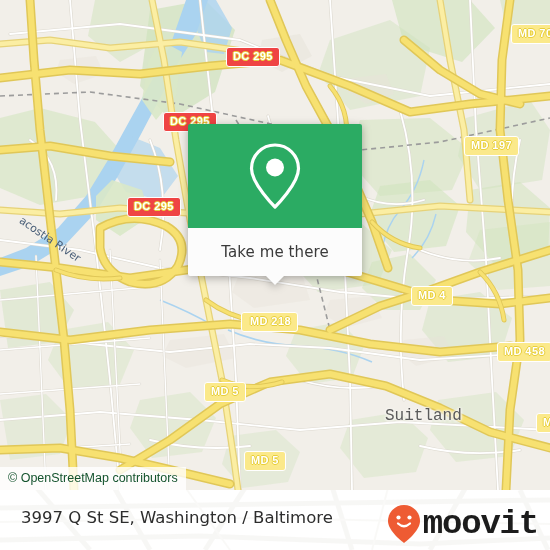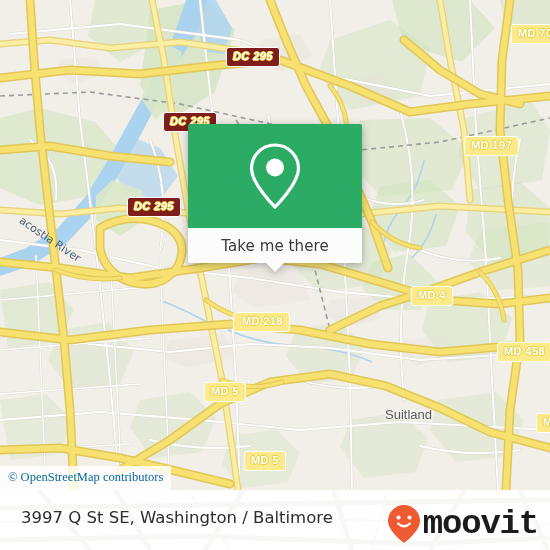--- a/index.html
+++ b/index.html
@@ -44,28 +44,28 @@
     font-weight: bold;
     line-height: 1;
     padding: 3px 6px 4px 6px;
     letter-spacing: 0.4px;
     white-space: nowrap;
     text-shadow:
        1px 0 0 #e8cf3c, -1px 0 0 #e8cf3c,
        0 1px 0 #e8cf3c, 0 -1px 0 #e8cf3c;
     box-sizing: border-box;
   }
-  .shield.dc { background: #7f1d1d; font-style: italic; }
+  .shield.dc { background: #ef4444; }
 
   
   .place-label {
     position: absolute;
     color: #5a5a5a;
-    font-size: 13px;
-    font-family: Liberation Sans, sans-serif;
+    font-size: 16px;
+    font-family: Liberation Mono, monospace;
     white-space: nowrap;
     text-shadow: 1.5px 0 2px #f6f4ef, -1.5px 0 2px #f6f4ef,
                  0 1.5px 2px #f6f4ef, 0 -1.5px 2px #f6f4ef;
   }
   .water-label {
     position: absolute;
     color: #4a5f78;
     font-size: 11px;
     font-family: "DejaVu Sans", sans-serif;
     white-space: nowrap;
@@ -83,21 +83,21 @@
   #popup-green {
     background: #2bab63;
     height: 104px;
     border-radius: 2px 2px 0 0;
     display: flex;
     align-items: center;
     justify-content: center;
   }
   #popup-white {
     background: #fcfcfc;
-    height: 35px;
+    height: 48px;
     border-radius: 0 0 2px 2px;
     display: flex;
     align-items: center;
     justify-content: center;
     position: relative;
   }
   #popup-label {
     color: #3a3a3a;
     font-size: 15px;
     font-family: "DejaVu Sans", sans-serif;
@@ -113,23 +113,23 @@
     border-right: 10px solid transparent;
     border-top: 10px solid #fcfcfc;
   }
 
   
   #osm-attrib {
     position: absolute;
     left: 0;
     bottom: 0;
     background: rgba(255,255,255,0.80);
-    color: #0369a1;
+    color: #14532d;
     font-size: 12.5px;
-    font-family: Liberation Serif, serif;
+    font-family: Liberation Sans, sans-serif;
     padding: 4px 8px 5px 8px;
     white-space: nowrap;
     text-align: right;
   }
 
   
   #bottom-bar {
     position: absolute;
     left: 0;
     top: 490px;
@@ -375,21 +375,21 @@
     <div class="water-label" style="left:24px; top:214px; transform: rotate(34deg);">acostia River</div>
 
     <div class="place-label" style="left:385px; top:407px;">Suitland</div>
 
     <div class="shield dc" style="left:226px; top:47px;">DC 295</div>
     <div class="shield" style="left:511px; top:24px;">MD 704</div>
     <div class="shield dc" style="left:163px; top:112px;">DC 295</div>
     <div class="shield" style="left:464px; top:136px;">MD 197</div>
     <div class="shield dc" style="left:127px; top:197px;">DC 295</div>
     <div class="shield" style="left:387px; top:286px;margin-left:24px;">MD 4</div>
-    <div class="shield" style="left:233px; top:312px;padding-left:8px;">MD 218</div>
+    <div class="shield" style="left:241px; top:312px;padding-left:8px;">MD 218</div>
     <div class="shield" style="left:497px; top:342px;">MD 458</div>
     <div class="shield" style="left:204px; top:382px;">MD 5</div>
     <div class="shield" style="left:536px; top:413px;">MD</div>
     <div class="shield" style="left:244px; top:451px;">MD 5</div>
 
     <div id="popup">
       <div id="popup-green">
         <svg width="62" height="72" viewBox="0 0 62 72">
           <path d="M31 5 C18 5 7.5 15.5 7.5 28.5 C7.5 44 31 67 31 67 C31 67 54.5 44 54.5 28.5 C54.5 15.5 44 5 31 5 Z" fill="none" stroke="#ffffff" stroke-width="3.2" stroke-linecap="round" stroke-linejoin="round"></path>
           <circle cx="31" cy="27.5" r="9" fill="#ffffff"></circle>

